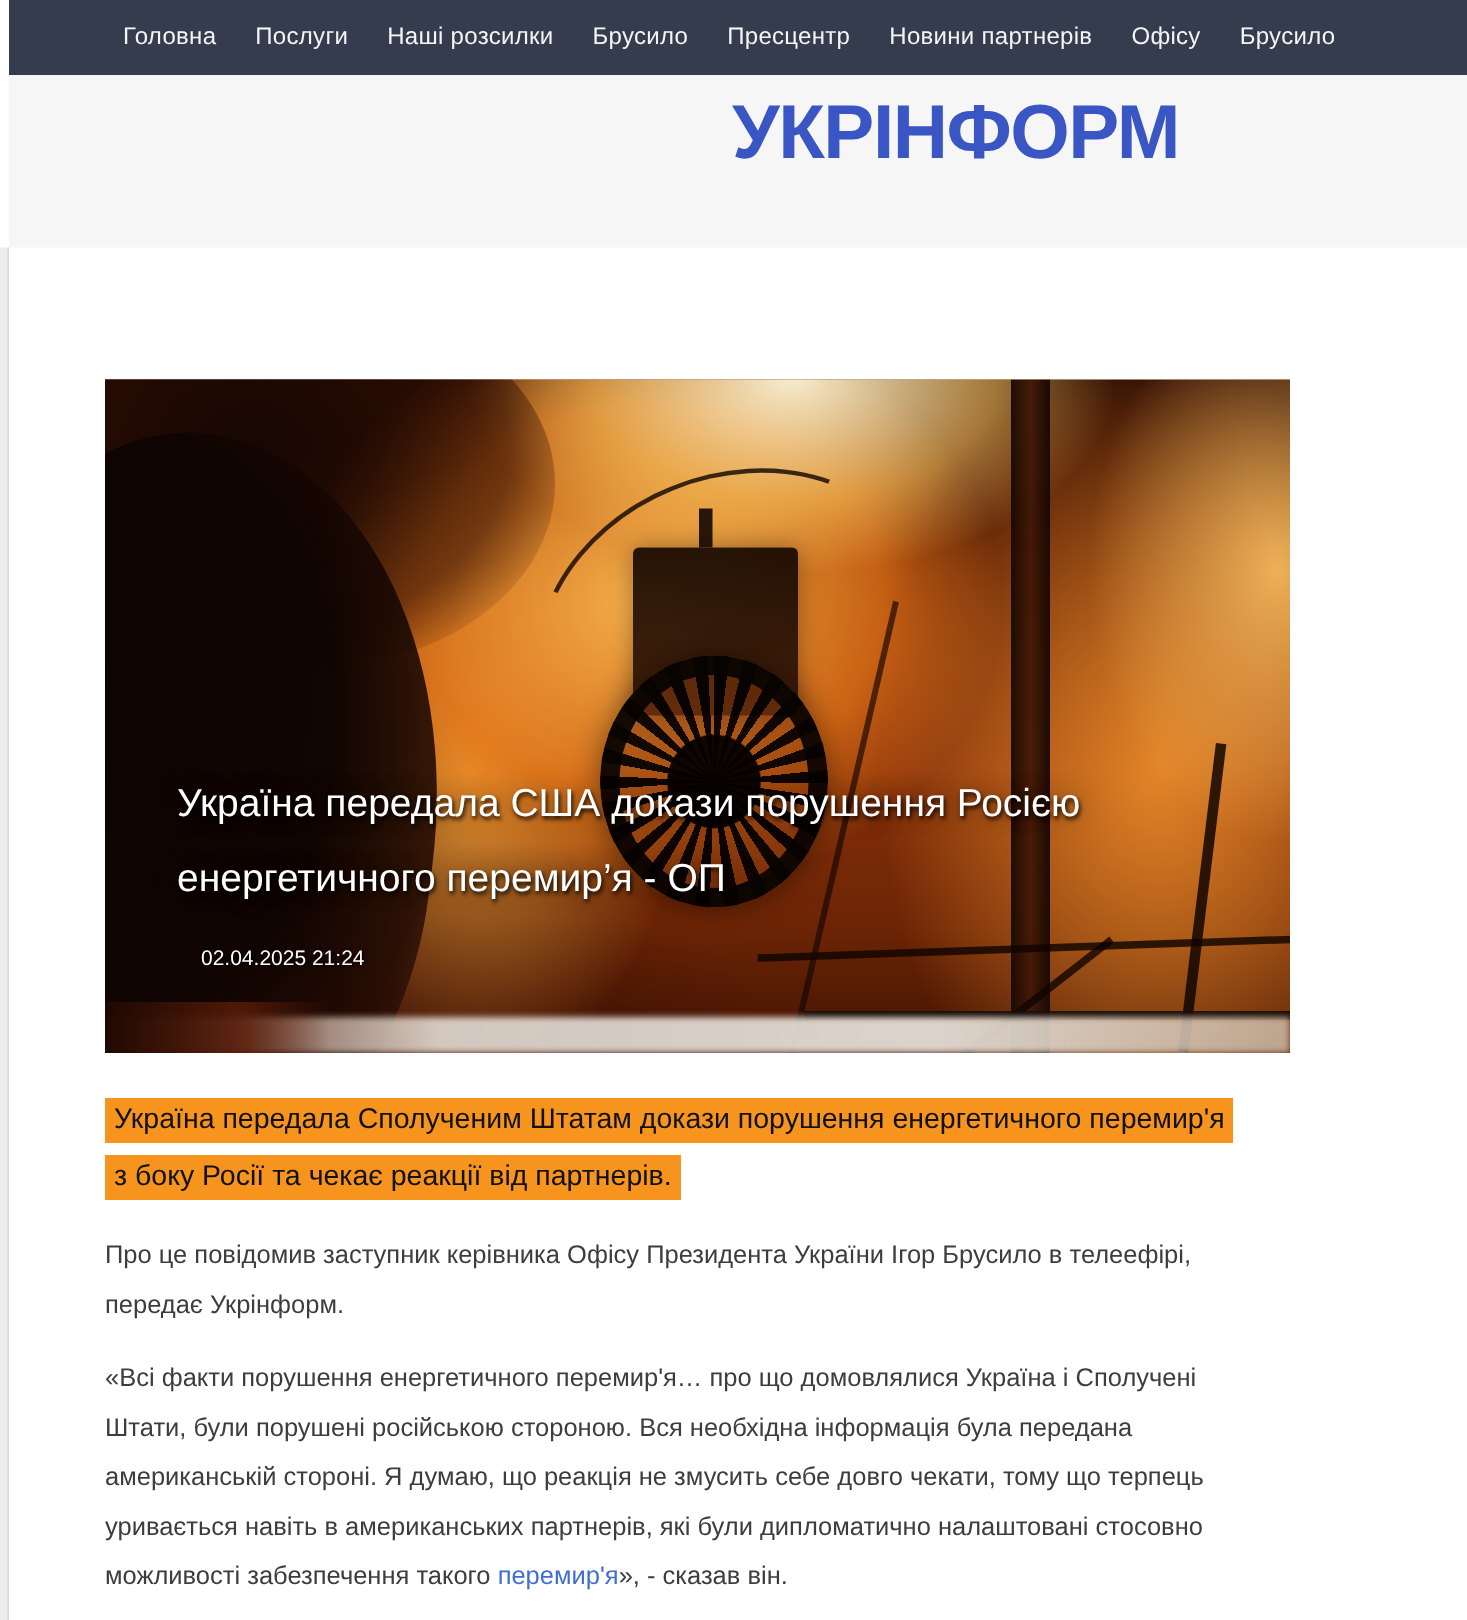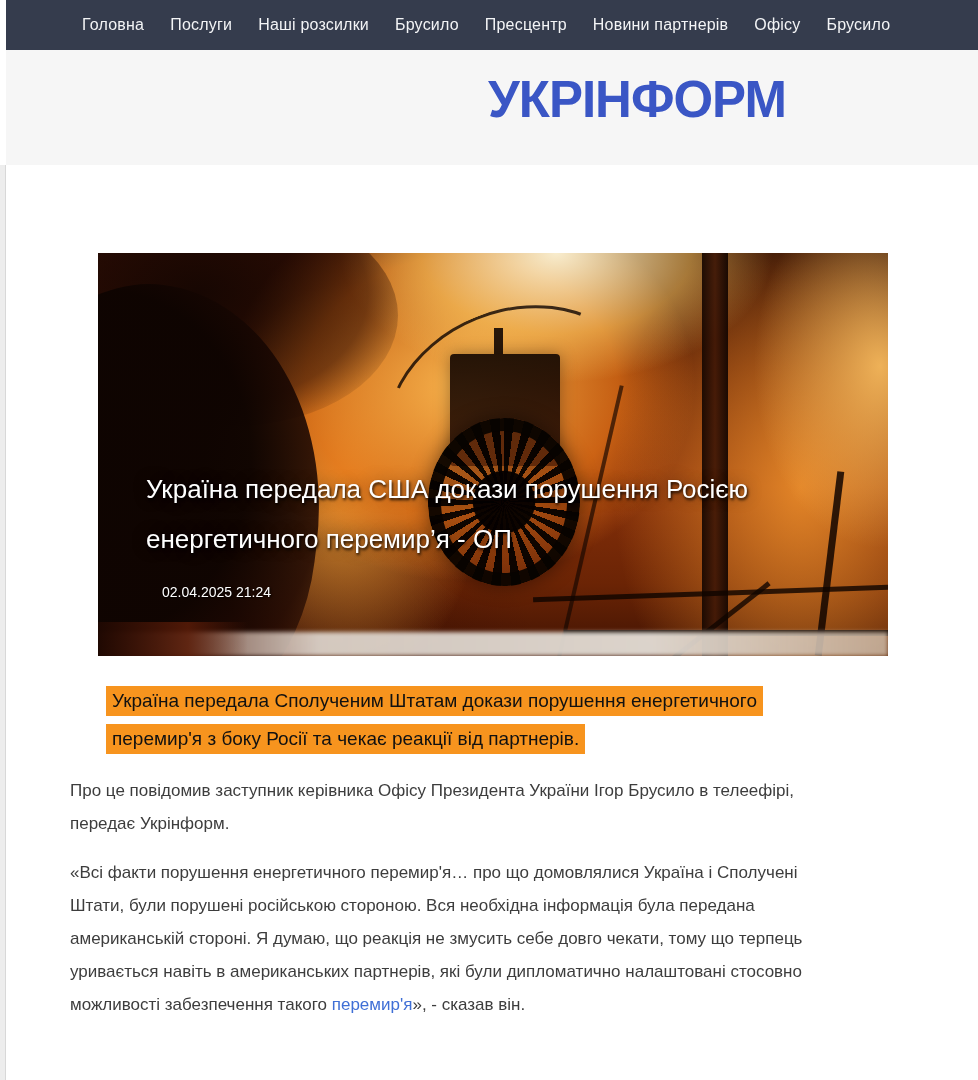--- a/index.html
+++ b/index.html
@@ -23,32 +23,32 @@
   .topnav{
     height:50px;background:var(--nav-bg);display:flex;align-items:center;
     padding-left:76px;gap:26px;
   }
   .topnav a{
     color:var(--nav-text);text-decoration:none;font-size:16px;letter-spacing:0.2px;
     cursor:pointer;white-space:nowrap;
   }
 
   
-  .siteheader{height:115px;background:var(--header-bg);text-align:center;padding-top:24px;}
+  .siteheader{height:115px;background:var(--header-bg);text-align:center;padding-top:12px;}
   .logo{
     display:inline-block;margin-left:290px;
     font-size:51px;font-weight:800;letter-spacing:-1px;color:var(--brand-blue);
     line-height:1.0;cursor:pointer;
   }
   .tagline{margin-left:290px;font-size:14px;color:var(--tagline-gray);margin-top:3px;}
 
   
   .content{background:#fff;}
   .hero{
-    position:relative;width:790px;height:403px;margin:88px 0 0 92px;overflow:hidden;
+    position:relative;width:790px;height:449px;margin:88px 0 0 64px;overflow:hidden;
     background:
       radial-gradient(ellipse 300px 180px at 58% 0%, rgba(255,246,216,0.95), rgba(255,204,100,0.55) 45%, rgba(255,160,60,0) 72%),
       radial-gradient(ellipse 180px 260px at 99% 28%, rgba(255,196,100,0.85), rgba(255,170,70,0) 70%),
       radial-gradient(ellipse 250px 370px at 89% 58%, rgba(243,148,45,0.85), rgba(220,110,25,0) 75%),
       radial-gradient(ellipse 300px 250px at 46% 33%, rgba(255,186,80,0.95), rgba(235,120,25,0.72) 52%, rgba(200,90,15,0) 78%),
       radial-gradient(ellipse 200px 290px at 31% 58%, rgba(252,170,60,0.85), rgba(230,120,30,0) 70%),
       radial-gradient(ellipse 430px 200px at 12% 98%, rgba(55,12,2,0.92), rgba(60,15,4,0) 80%),
       radial-gradient(ellipse 470px 430px at 0% 52%, rgba(22,6,2,0.96), rgba(55,14,4,0.6) 62%, rgba(60,16,5,0) 82%),
       linear-gradient(180deg,#300e03 0%,#5c1d04 28%,#86300a 58%,#6b2405 82%,#401303 100%);
   }
@@ -86,21 +86,21 @@
   }
   .hero-date{
     position:absolute;left:64px;bottom:56px;color:#fff;font-size:14px;
     text-shadow:1px 1px 2px rgba(0,0,0,0.9);
   }
 
   .article-body{padding:26px 0 0 64px;width:860px;}
   .lead{max-width:750px;font-size:19px;line-height:38px;color:#111;}
   .lead .hl{
     background:var(--highlight-orange);padding:4px 6px 5px 6px;
-    -webkit-box-decoration-break:clone;box-decoration-break:clone;margin-left:36px;
+    -webkit-box-decoration-break:clone;box-decoration-break:clone;
   }
   .para{max-width:782px;font-size:17px;line-height:33px;margin-top:16px;color:var(--body-text);}
   .para a{color:var(--link-blue);text-decoration:none;cursor:pointer;}
 </style>
 </head>
 <body>
 
 <div class="left-edge"></div>
 
 <div class="page">

